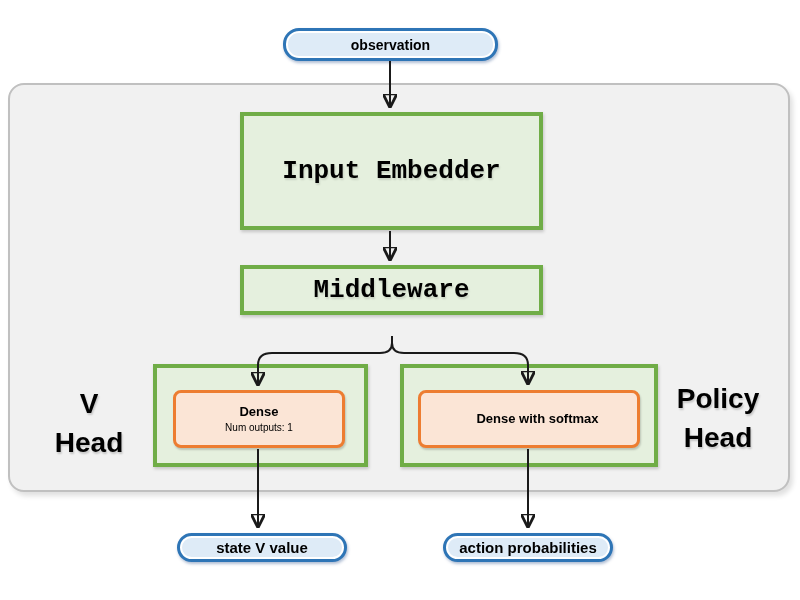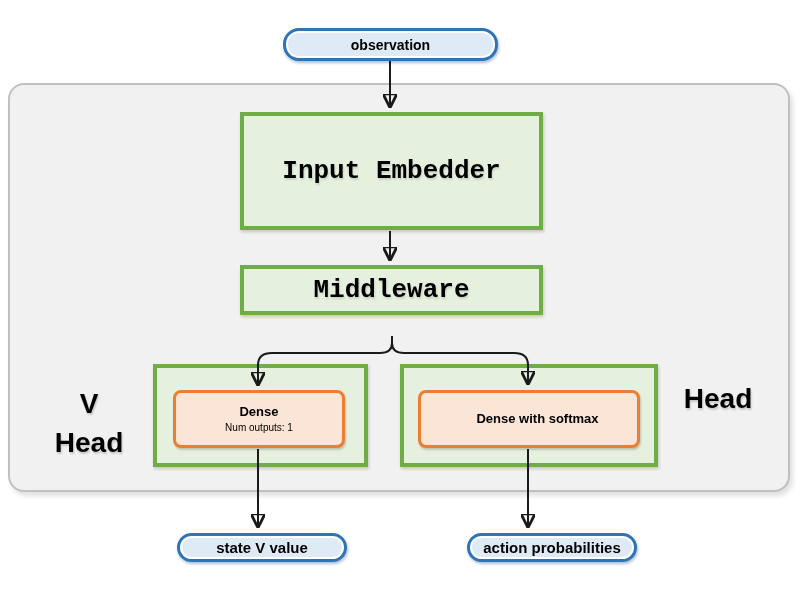--- a/index.html
+++ b/index.html
@@ -41,21 +41,21 @@
     background: var(--blue-fill);
     border: 3px solid var(--blue-border);
     border-radius: 16px;
     box-shadow: inset 0 0 0 2px #ffffff, 1px 2px 3px rgba(80,110,160,0.45);
     display: flex; align-items: center; justify-content: center;
     font-weight: bold; color: var(--text-color);
   }
   .io-observation { left: 283px; top: 28px; width: 215px; height: 33px; font-size: 14px; }
   .io-bottom { top: 533px; width: 170px; height: 29px; font-size: 15px; }
   .io-statev { left: 177px; }
-  .io-actionprob { left: 467px; }
+  .io-actionprob { left: 443px; }
 
   .green-box {
     background: var(--green-fill);
     border: 4px solid var(--green-border);
     border-radius: 0;
     box-shadow: 1px 2px 3px rgba(0,0,0,0.18);
     display: flex; align-items: center; justify-content: center;
     font-weight: bold; color: var(--text-color);
     text-shadow: 1px 2px 2px rgba(0,0,0,0.12);
     font-family: Liberation Mono, monospace;
@@ -115,20 +115,21 @@
     <div>Head</div>
   </div>
 
   <div class="abs green-box gb-vhead"></div>
   <div class="abs orange-box ob-v">
     <div class="ob-title">Dense</div>
     <div class="ob-sub">Num outputs: 1</div>
   </div>
 
   <div class="abs head-label hl-policy">
+    <div>Policy</div>
     <div>Head</div>
   </div>
 
   <div class="abs green-box gb-policyhead"></div>
   <div class="abs orange-box ob-policy">
     <div class="ob-title">Dense with softmax</div>
   </div>
 
   <div class="abs io-box io-bottom io-statev">state V value</div>
 

